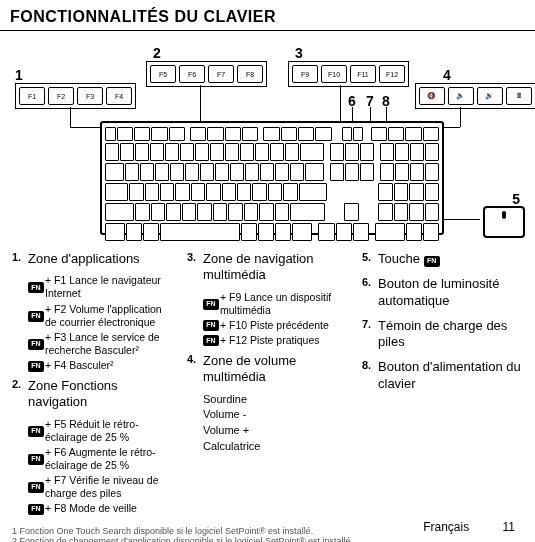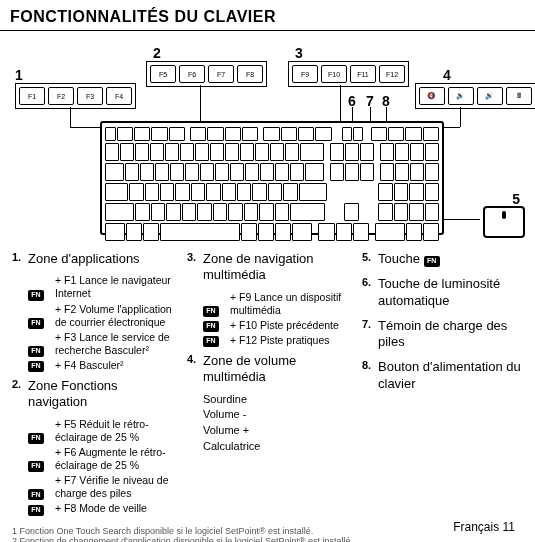--- a/index.html
+++ b/index.html
@@ -126,22 +126,22 @@
   }
   .item-title {
     font-weight: 400;
     font-size: 13px;
     margin-bottom: 3px;
   }
   .sub {
     margin-left: 16px;
     margin-bottom: 2px;
     display: flex;
-    align-items: flex-end;
-    gap: 11px;
+    align-items: center;
+    gap: 1px;
     font-size: 10.5px;
   }
   .sub-plain {
     margin-left: 16px;
     margin-bottom: 2px;
     font-size: 11px;
   }
   .fn {
     display: inline-flex;
     align-items: center;
@@ -162,20 +162,21 @@
     padding: 8px 12px 0 12px;
   }
   .footer {
     position: absolute;
     bottom: 8px;
     right: 20px;
     font-size: 12px;
   }
   .footer-page {
     display: inline-block;
+    margin-left: 30px;
   }
 </style>
 </head>
 <body>
 
 <div class="title">FONCTIONNALITÉS DU CLAVIER</div>
 
 <div class="diagram">
 
   <div class="callout-label" style="left:-5px; top:26px;">1</div>
@@ -444,21 +445,21 @@
     <div class="sub-plain">Calculatrice</div>
   </div>
 
   <div class="col">
     <div class="item">
         <div class="item-num">5.</div>
         <div class="item-title"><span>Touche </span><span class="fn">FN</span></div>
       </div>
     <div class="item" style="margin-top:6px;">
         <div class="item-num">6.</div>
-        <div class="item-title">Touche de luminosité automatique</div>
+        <div class="item-title">Bouton de luminosité automatique</div>
       </div>
     <div class="item" style="margin-top:6px;">
         <div class="item-num">7.</div>
         <div class="item-title">Témoin de charge des piles</div>
       </div>
     <div class="item" style="margin-top:6px;">
         <div class="item-num">8.</div>
         <div class="item-title">Bouton d'alimentation du clavier</div>
       </div>
   </div>

